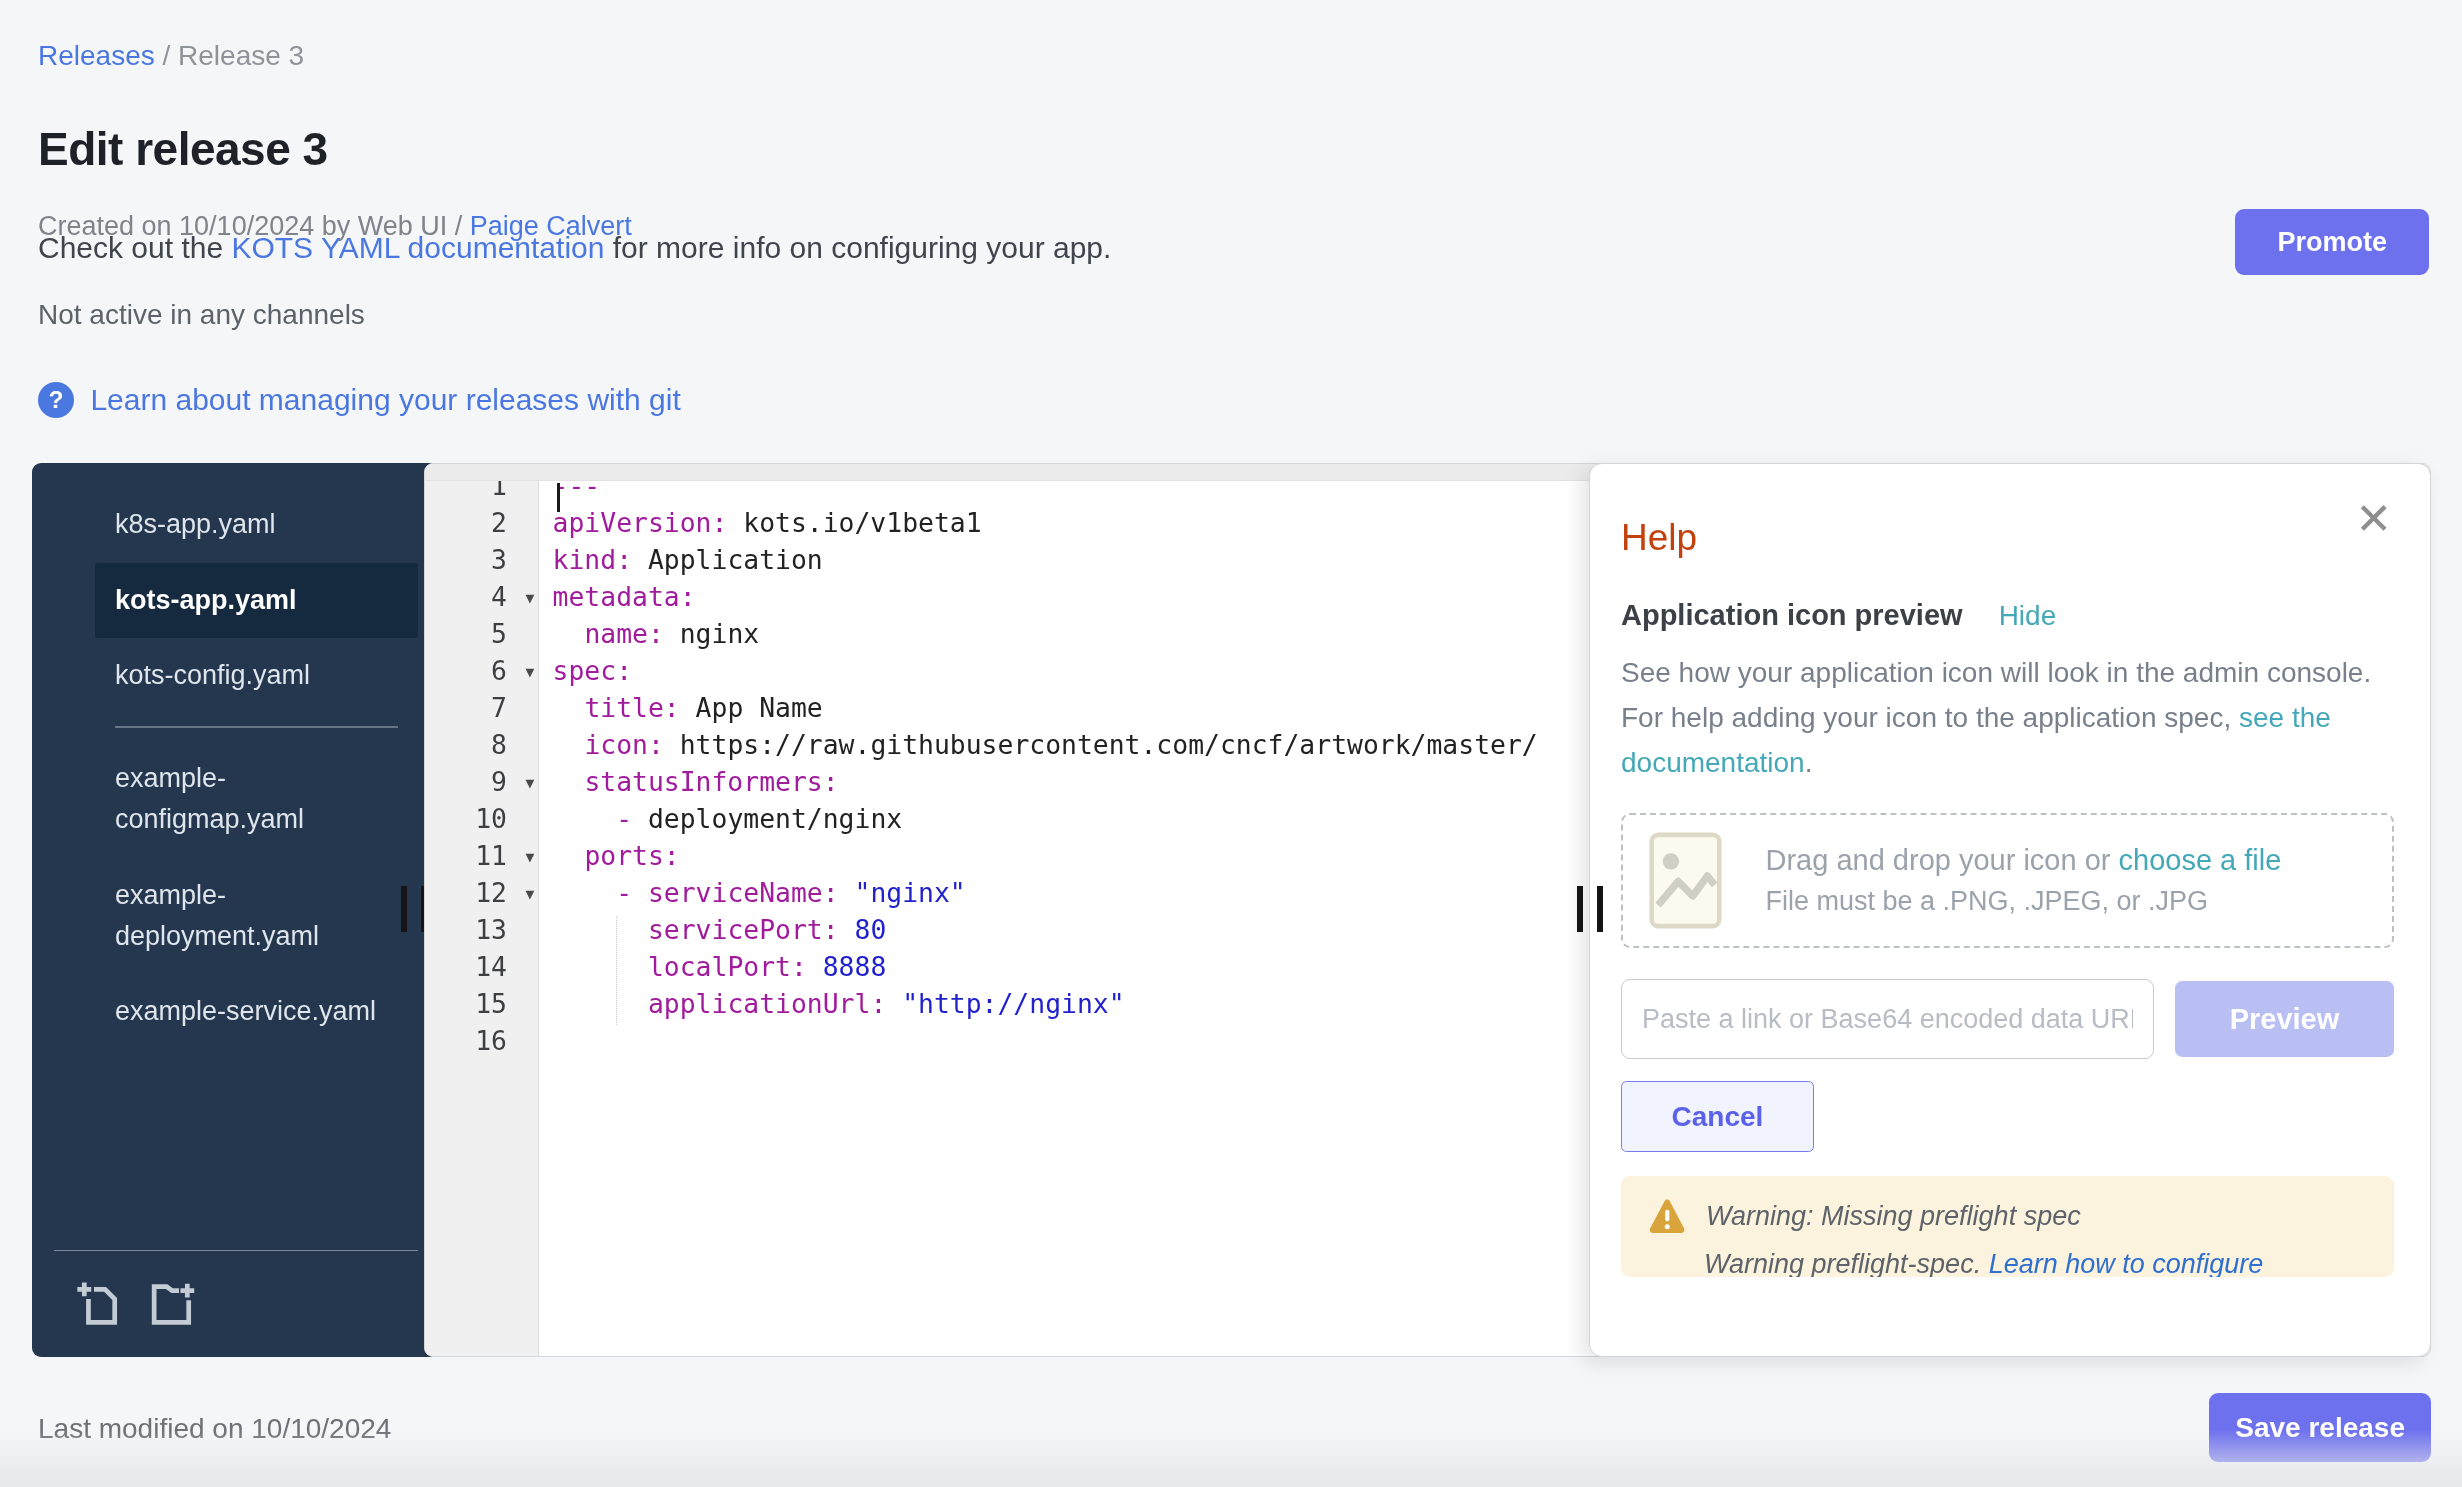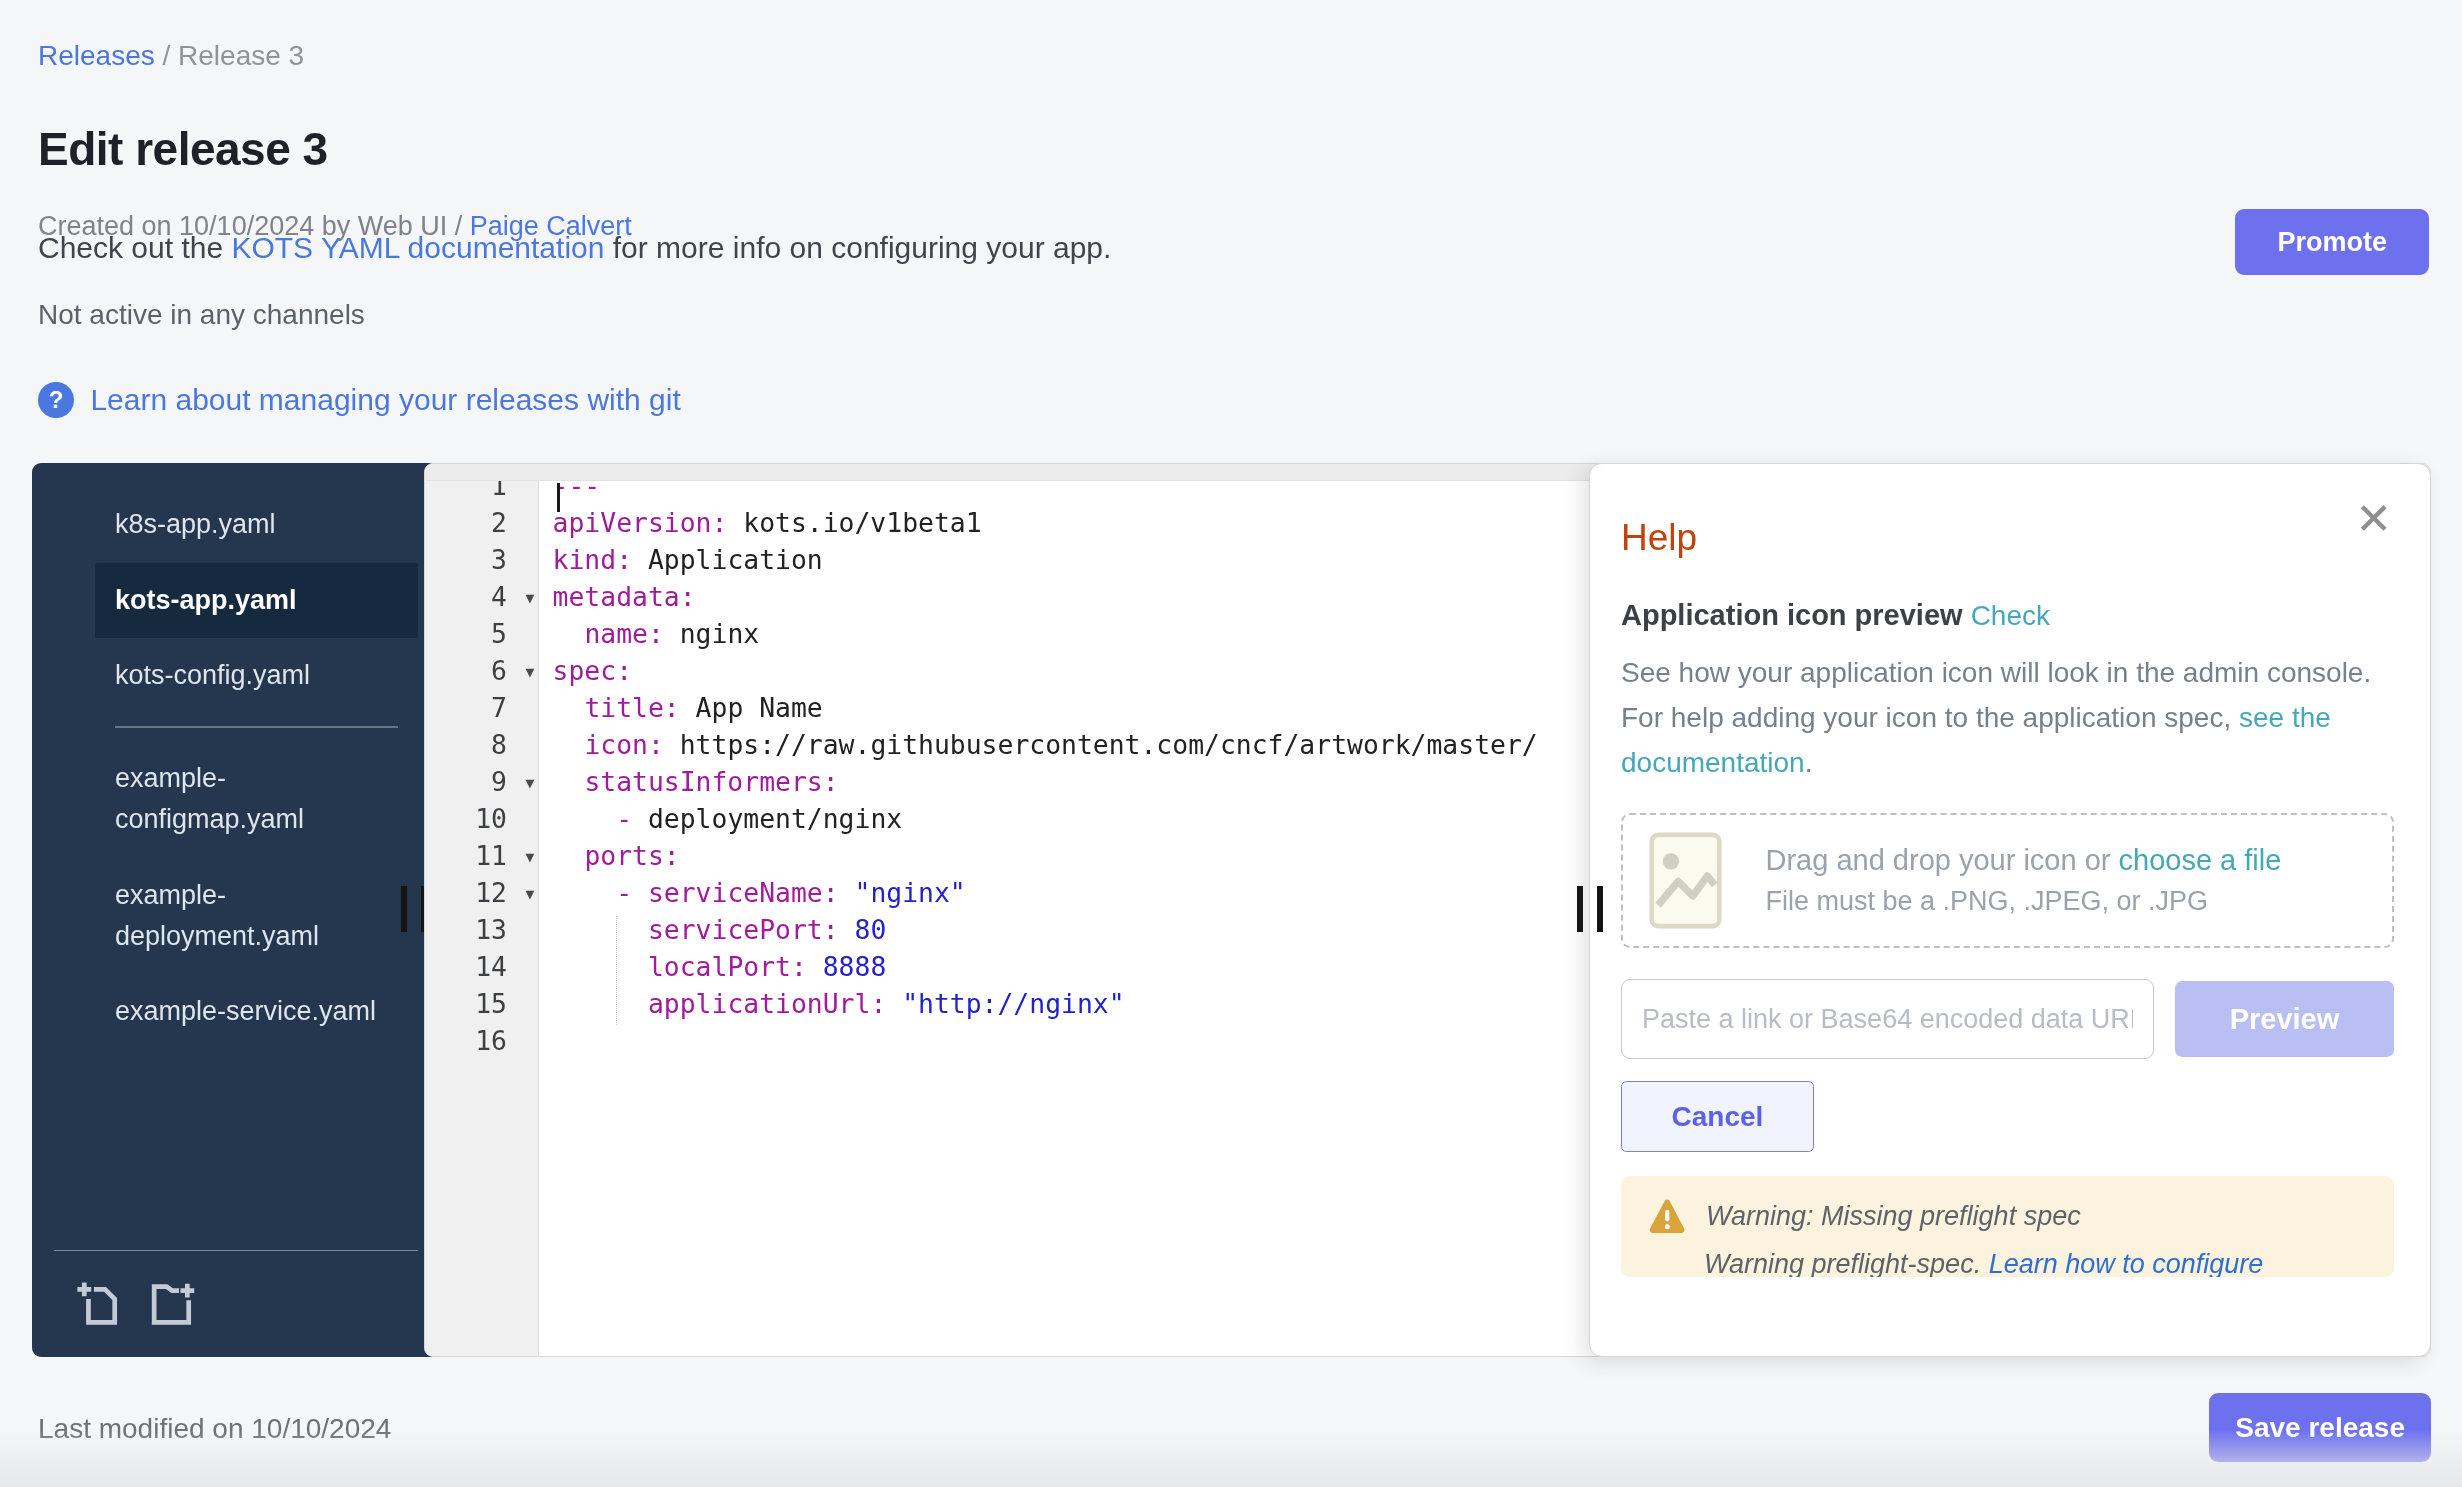--- a/index.html
+++ b/index.html
@@ -67,21 +67,21 @@
   .caret{position:absolute;left:132px;top:1.8px;width:2.7px;height:29px;background:#1a1a1a;}
   .indent-guide{position:absolute;left:191px;top:435px;height:109px;border-left:1.8px dotted #cccccc;}
 
   
   .help{position:absolute;right:0;top:0;width:842px;height:100%;background:#ffffff;
     border:1.8px solid #d4d4d4;border-radius:12.7px;box-sizing:border-box;
     box-shadow:-7.3px 5.5px 20px rgba(0,0,0,.10);z-index:20;}
   .help-inner{padding:53px 36px 0 31px;position:relative;}
   .help-close{position:absolute;top:33px;right:38px;font-size:44px;font-weight:300;color:#8f8f8f;cursor:pointer;line-height:1;}
   .help-title{font-size:37px;color:#c2410c;margin:0 0 40px 0;font-weight:normal;}
-  .help-sec-row{display:flex;align-items:baseline;gap:8px;margin-bottom:18px;}
+  .help-sec-row{display:flex;align-items:baseline;gap:36px;margin-bottom:18px;}
   .help-sec-title{font-size:29px;font-weight:bold;color:#3c4147;}
   .hide-link{font-size:28px;}
   .help-desc{font-size:28px;color:#78808c;line-height:45px;width:769px;margin-bottom:28px;}
   .dropzone{height:135px;border:2.7px dashed #bcc0c7;border-radius:9px;box-sizing:border-box;
     display:flex;align-items:center;padding-left:25.5px;gap:44px;margin-bottom:31px;cursor:pointer;}
   .img-ph{width:73px;height:97px;flex:0 0 73px;}
   .dz-text1{font-size:29px;color:#9ba2ac;}
   .dz-text2{font-size:27px;color:#9ba2ac;margin-top:9px;}
   .input-row{display:flex;align-items:center;justify-content:space-between;margin-bottom:22px;}
   .icon-input{width:533px;height:80px;box-sizing:border-box;border:1.8px solid #cbcbcb;border-radius:9px;
@@ -238,21 +238,21 @@
     <span class="bar"></span>
     <span class="bar"></span>
   </div>
 
   <div class="help">
     <span class="help-close">✕</span>
     <div class="help-inner">
       <h2 class="help-title">Help</h2>
       <div class="help-sec-row">
         <span class="help-sec-title">Application icon preview</span>
-        <span class="link-teal hide-link">Check</span>
+        <span class="link-teal hide-link">Hide</span>
       </div>
       <div class="help-desc">
         <span>See how your application icon will look in the admin console. For help adding your icon to the application spec, </span><span class="link-teal">see the documentation</span><span>.</span>
       </div>
 
       <div class="dropzone">
         <svg class="img-ph" viewBox="0 0 80 106">
           <rect x="3" y="3" width="74" height="100" rx="7" fill="#fcfaef" stroke="#ddd9c6" stroke-width="5"></rect>
           <circle cx="24" cy="32" r="9" fill="#cfcfc3"></circle>
           <path d="M10 80 L32 54 L48 70 L64 48 L72 58" fill="none" stroke="#cfcfc3" stroke-width="8" stroke-linejoin="round"></path>

